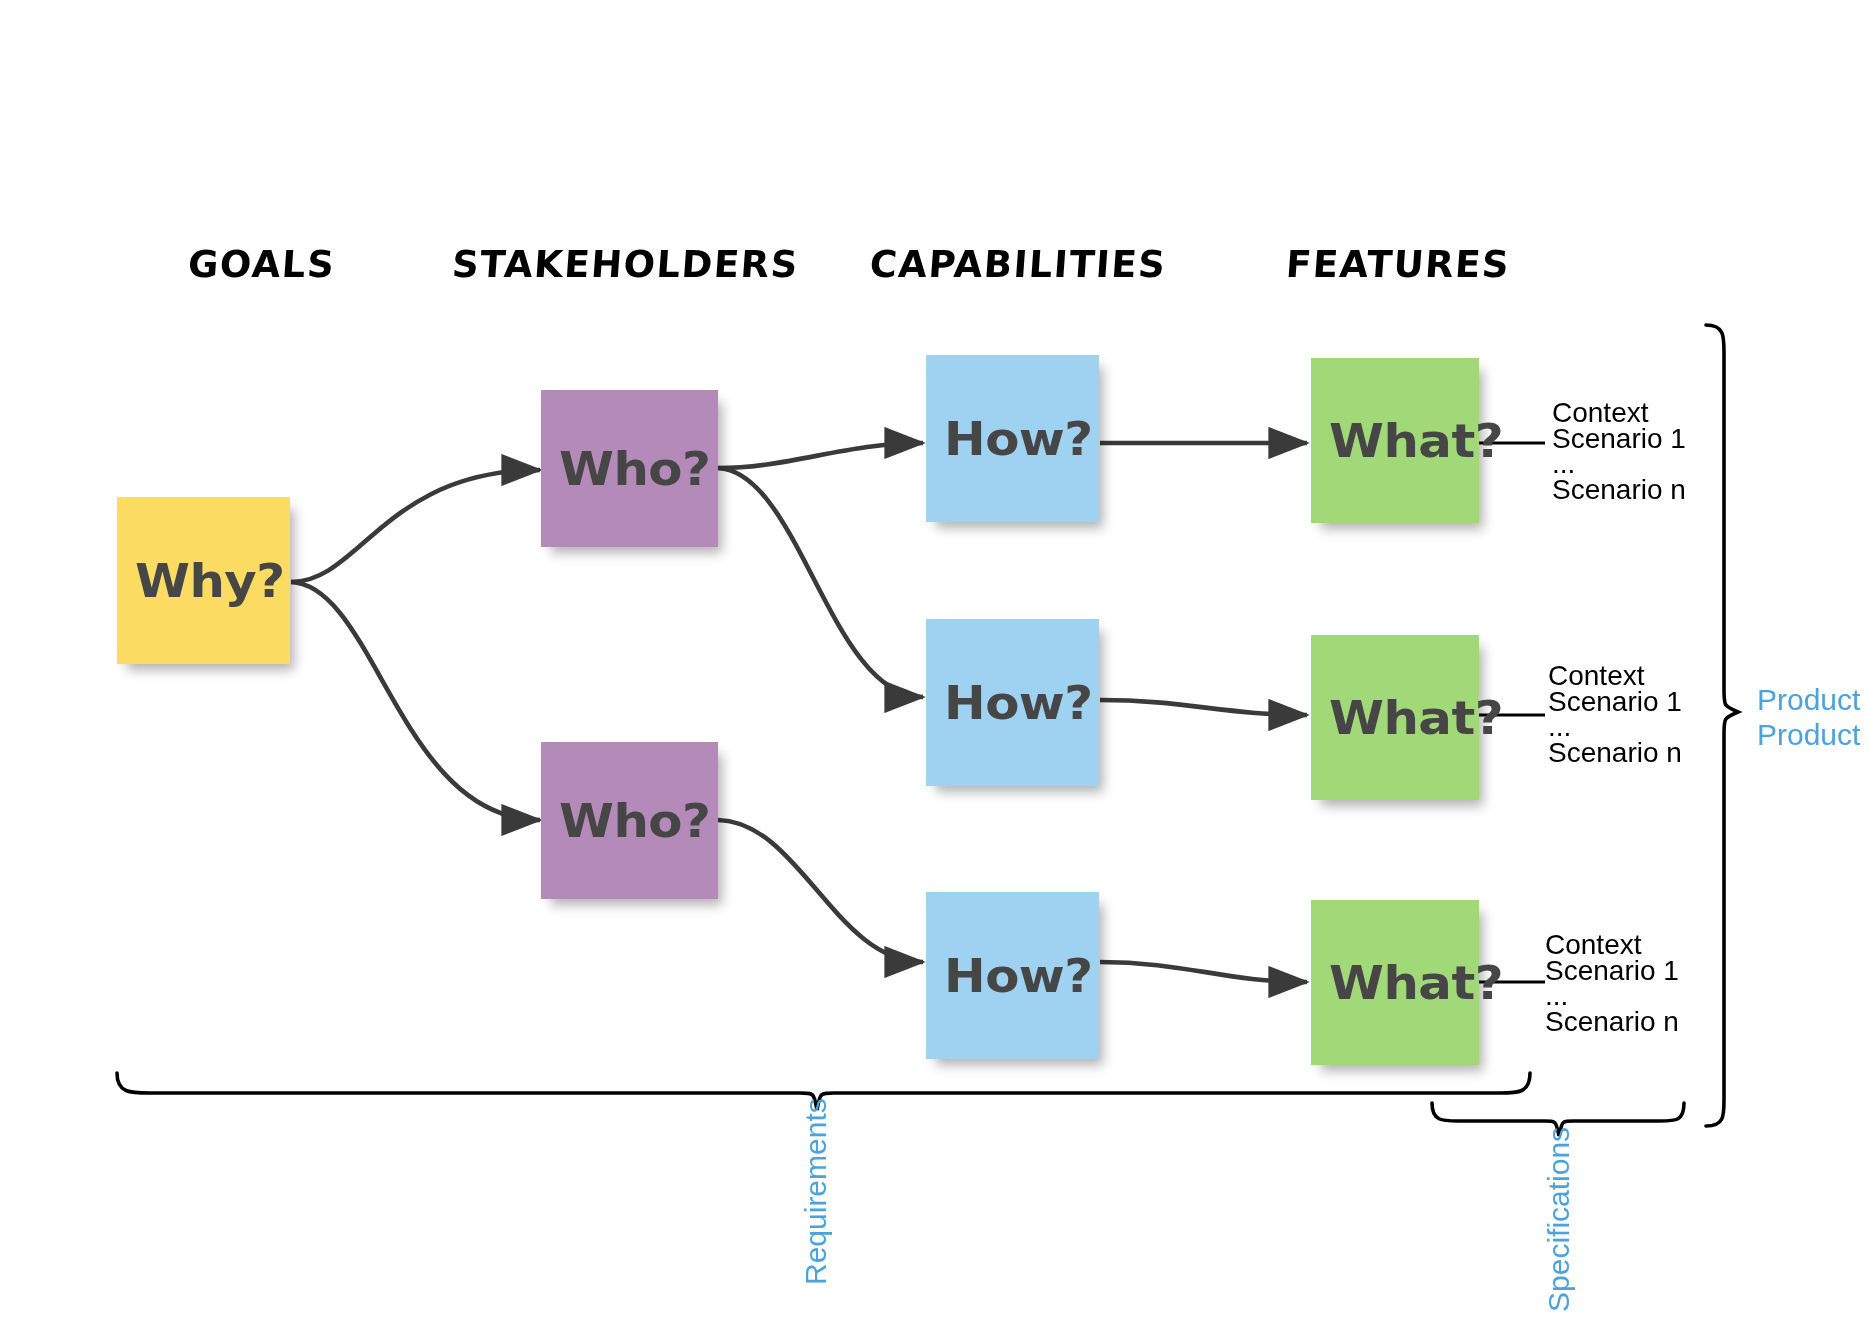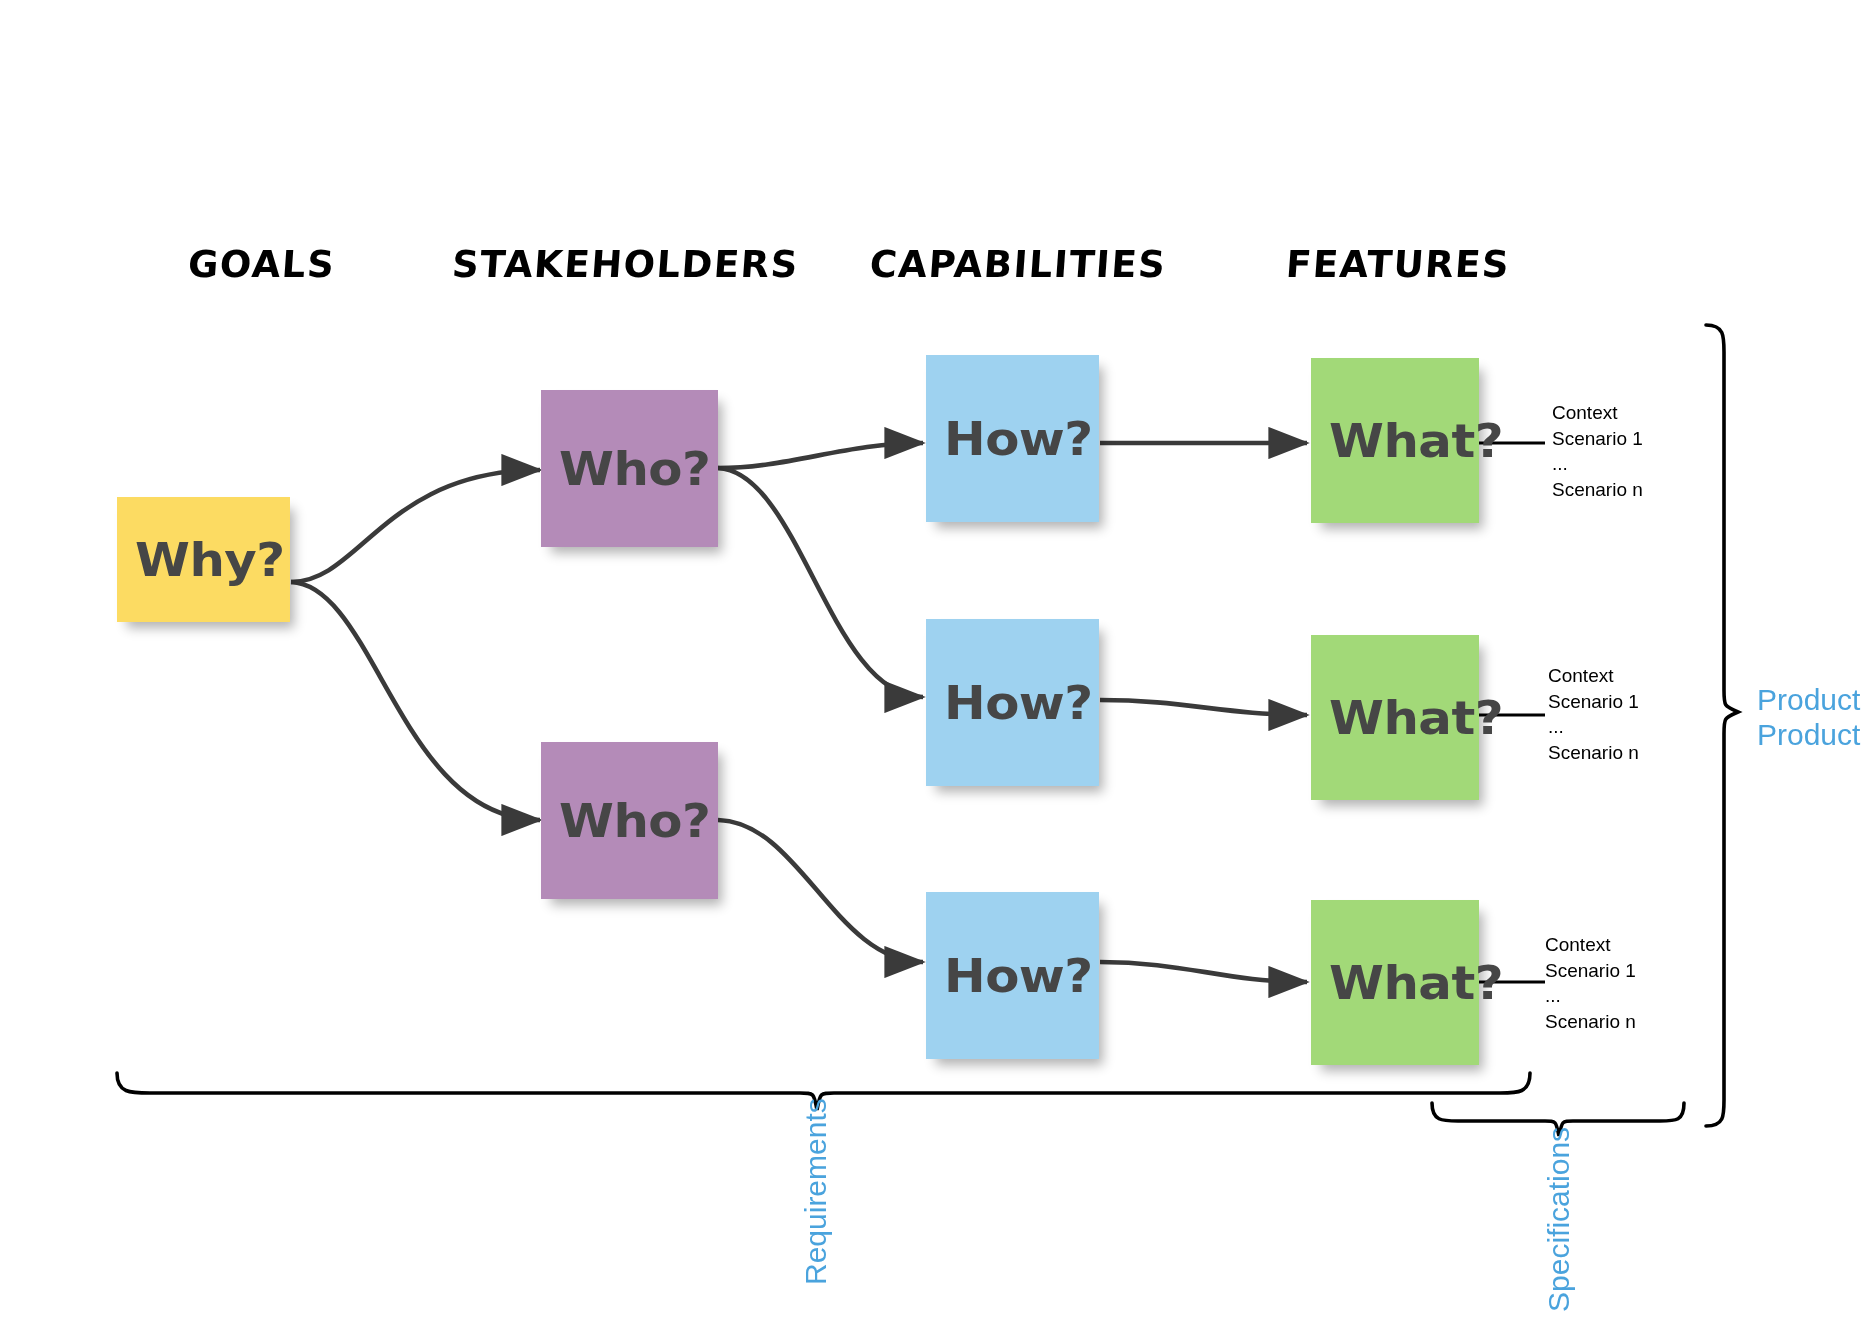--- a/index.html
+++ b/index.html
@@ -54,21 +54,21 @@
     color: #464646;
     letter-spacing: -0.5px;
     white-space: nowrap;
     line-height: 1;
     transform: scaleX(1.06);
     transform-origin: left center;
   }
   .spec-block {
     position: absolute;
     font-family: "Liberation Sans", sans-serif;
-    font-size: 19px;
+    font-size: 28px;
     color: #000000;
     line-height: 25.5px;
     white-space: nowrap;
   }
   .spec-block div { display: block; }
   .bracket-label {
     position: absolute;
     color: #4aa3dd;
     font-family: "Liberation Sans", sans-serif;
     font-size: 30px;
@@ -134,21 +134,21 @@
   <div class="col-header" style="left:452px; top:243px; width:312px;">
     <span>STAKEHOLDERS</span>
   </div>
   <div class="col-header" style="left:862px; top:243px; width:312px;">
     <span>CAPABILITIES</span>
   </div>
   <div class="col-header" style="left:1286px; top:243px; width:216px;">
     <span>FEATURES</span>
   </div>
 
-  <div class="note" style="left:117px; top:497px; width:173px; height:125px; background:#fcdb62;">
+  <div class="note" style="left:117px; top:497px; width:173px; height:167px; background:#fcdb62;">
     <span class="note-label">Why?</span>
   </div>
 
   <div class="note" style="left:541px; top:390px; width:177px; height:157px; background:#b48bb8;">
     <span class="note-label">Who?</span>
   </div>
   <div class="note" style="left:541px; top:742px; width:177px; height:157px; background:#b48bb8;">
     <span class="note-label">Who?</span>
   </div>
 

